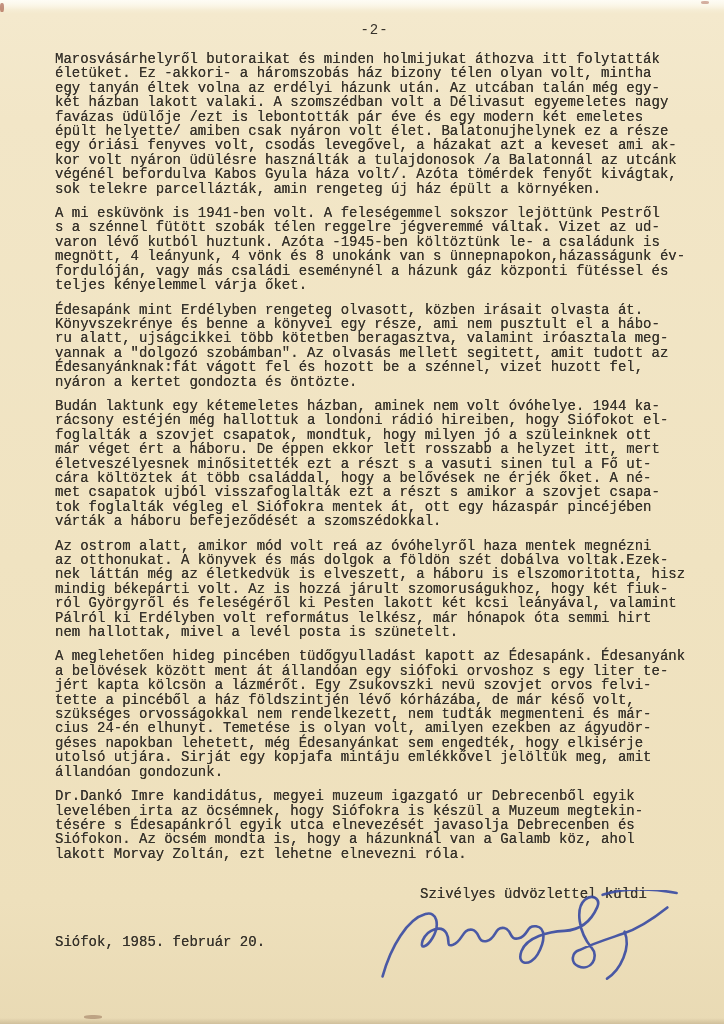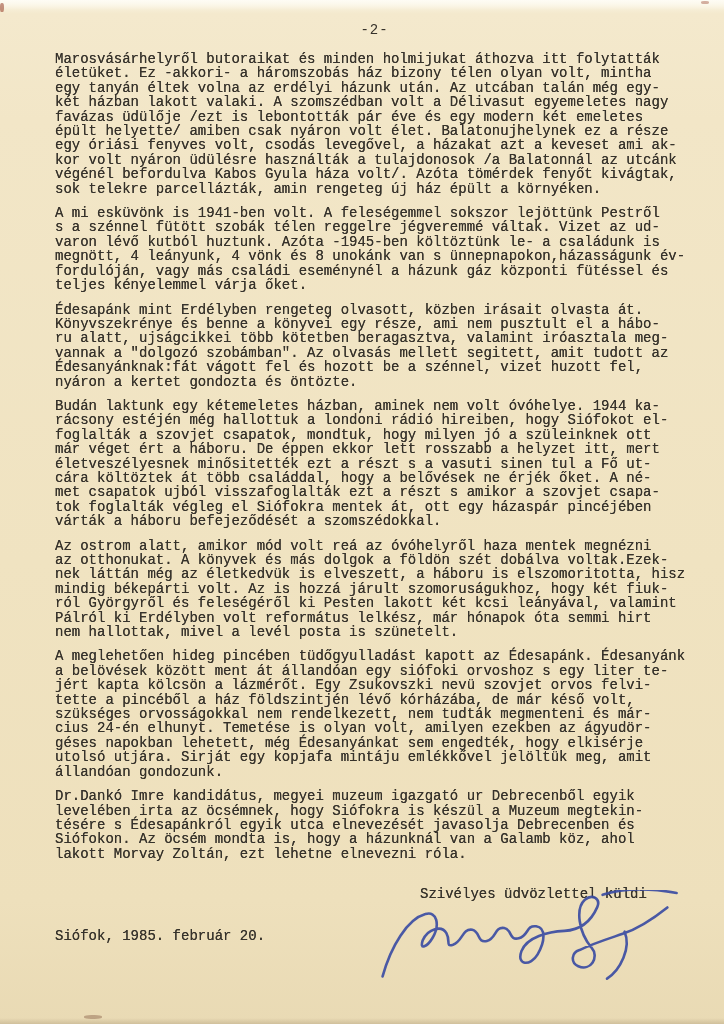--- a/index.html
+++ b/index.html
@@ -30,21 +30,21 @@
     white-space:pre-wrap;
     text-shadow:0 0 .5px rgba(46,42,35,.85);
   }
   .closing{
     margin-top:26px;
     padding-left:365px;
     font-size:14px;line-height:15px;
     text-shadow:0 0 .5px rgba(46,42,35,.85);
   }
   .sig-row{position:relative;height:130px;margin-top:4px;font-size:14px;}
-  .dateline{position:absolute;left:0;top:22px;text-shadow:0 0 .5px rgba(46,42,35,.85);}
+  .dateline{position:absolute;left:0;top:28px;text-shadow:0 0 .5px rgba(46,42,35,.85);}
   .sig-block{position:absolute;left:352px;top:0;width:330px;height:120px;}
   .typed-sig{position:absolute;left:18px;top:44px;white-space:pre;
     text-shadow:0 0 .5px rgba(46,42,35,.85);}
   .sig-ink{position:absolute;left:-34px;top:-16px;pointer-events:none;}
   .speck{position:absolute;border-radius:40%;}
   .speck.s1{left:0;top:3px;width:4px;height:9px;background:rgba(150,62,40,.55);}
   .speck.s2{left:701px;top:1px;width:8px;height:3px;background:rgba(150,62,40,.4);}
   .speck.s3{left:84px;top:1015px;width:18px;height:4px;background:rgba(110,60,40,.35);}
 </style>
 </head>

